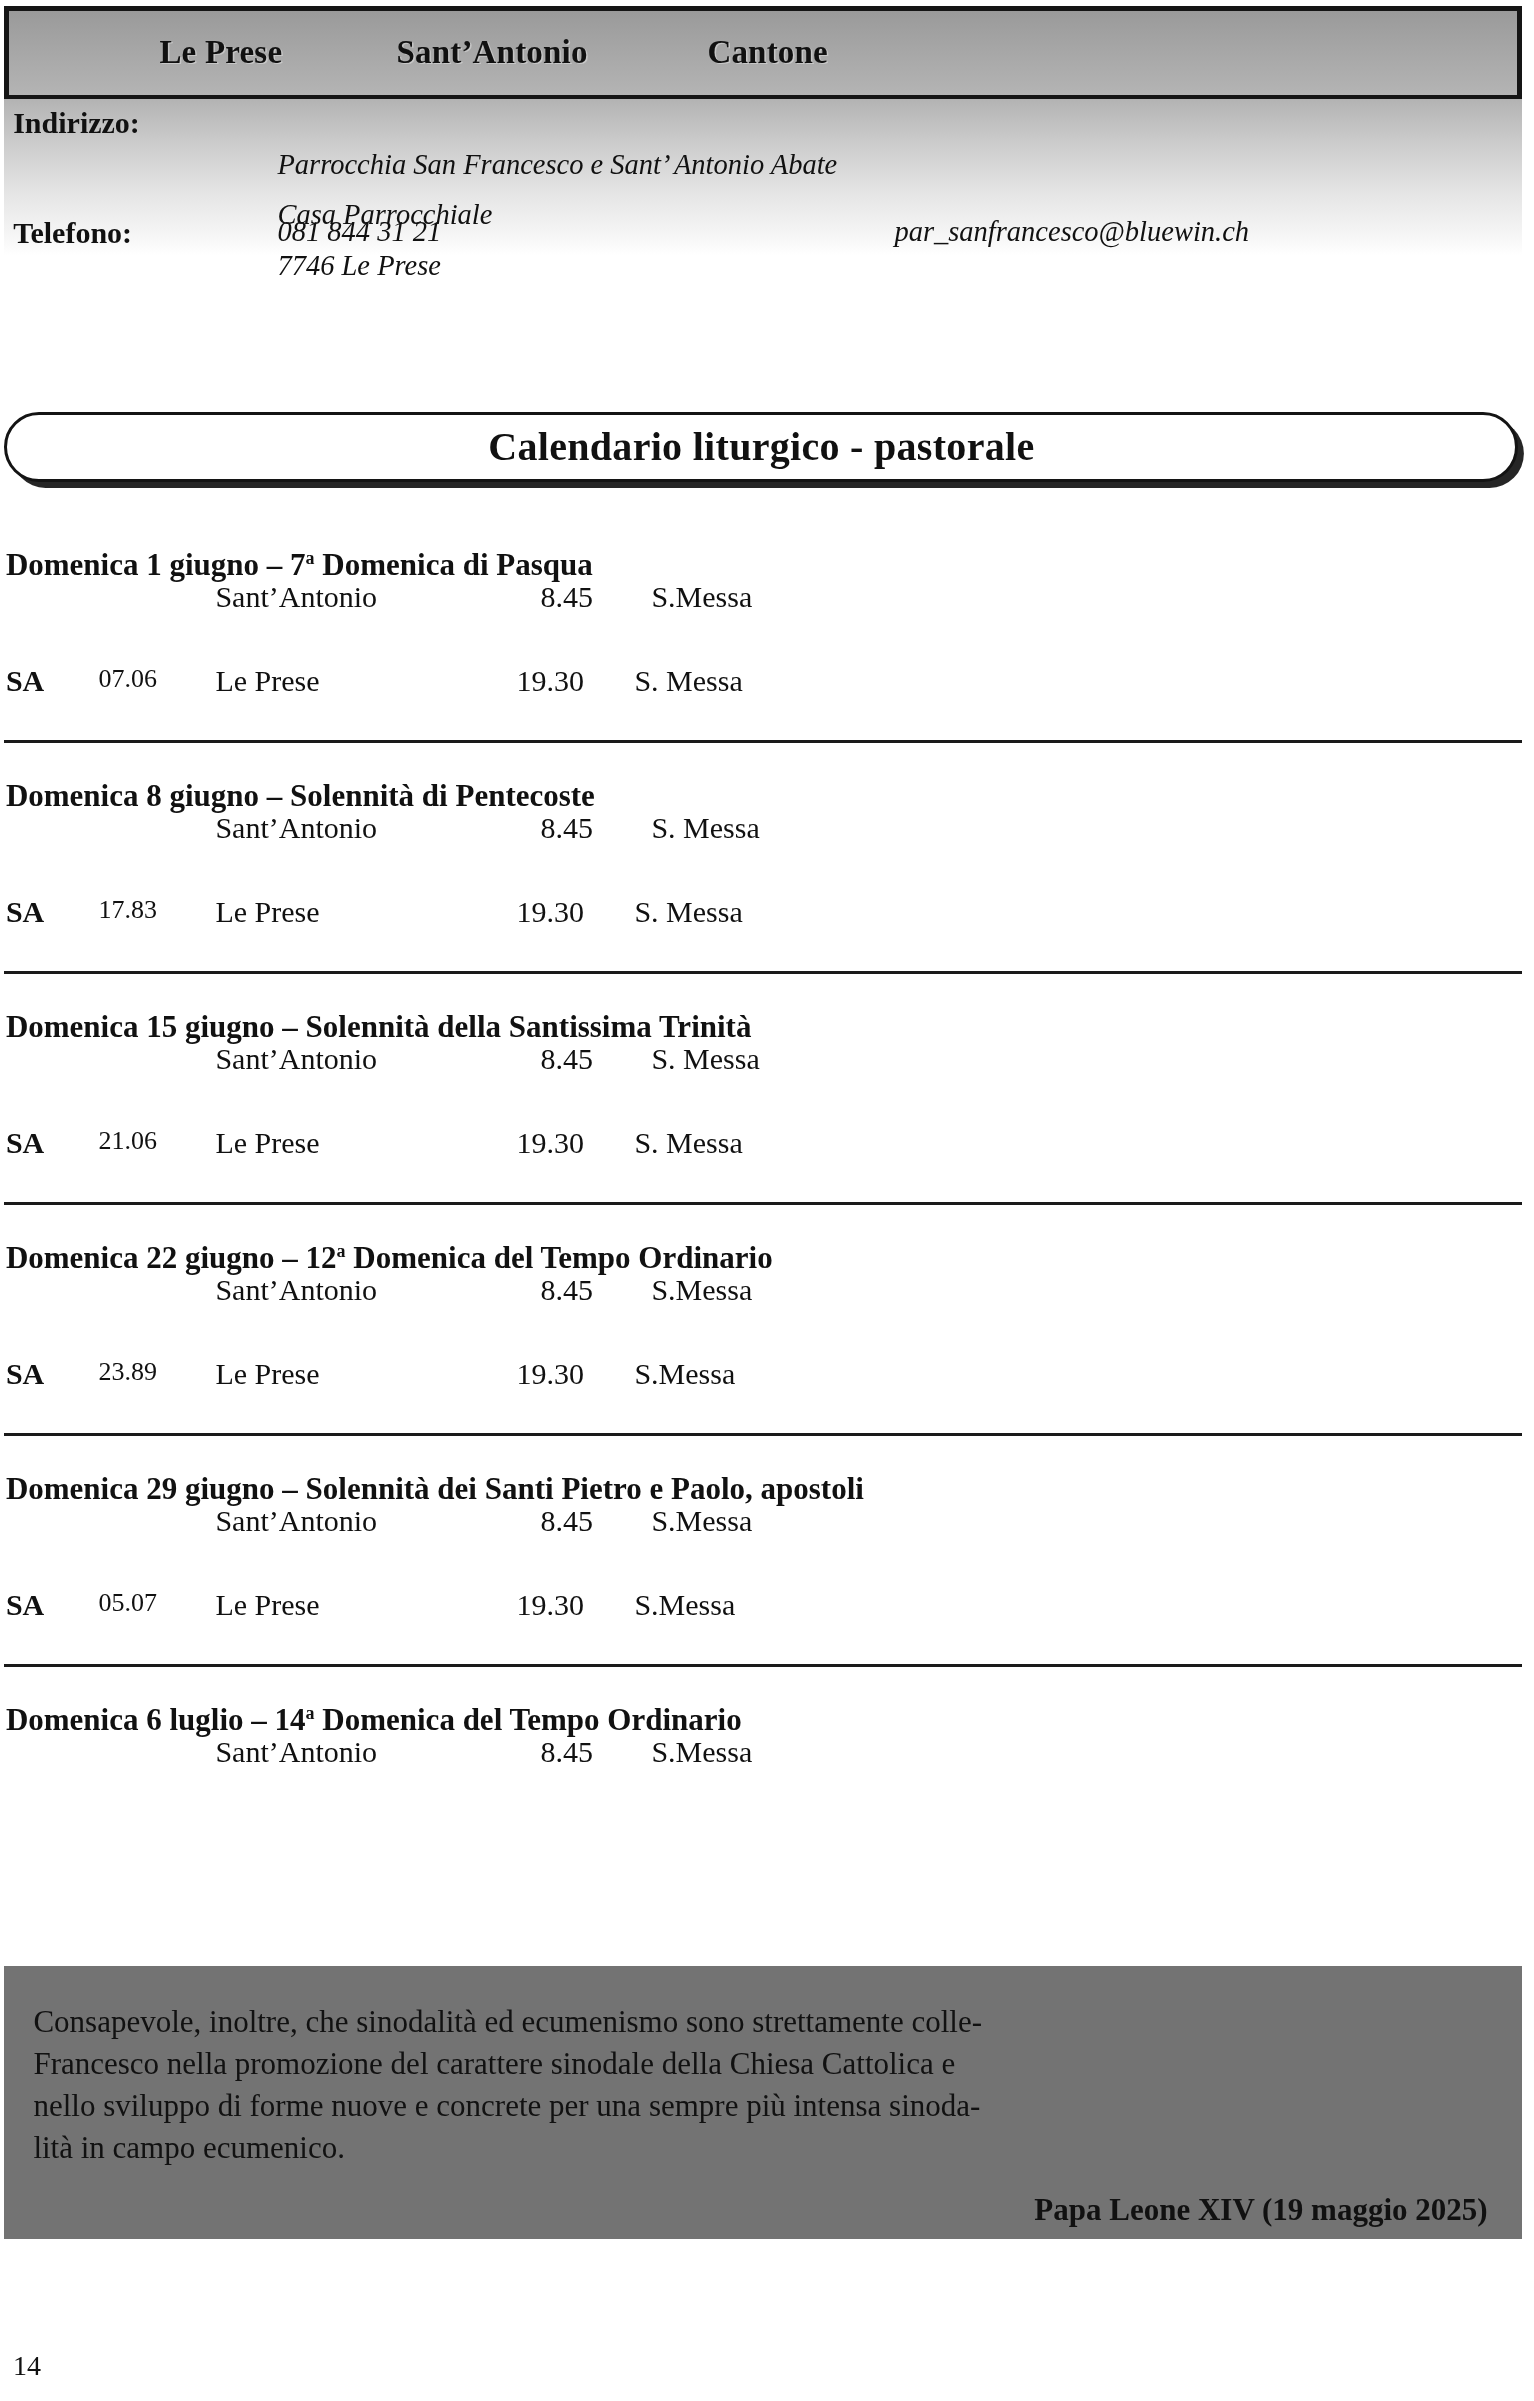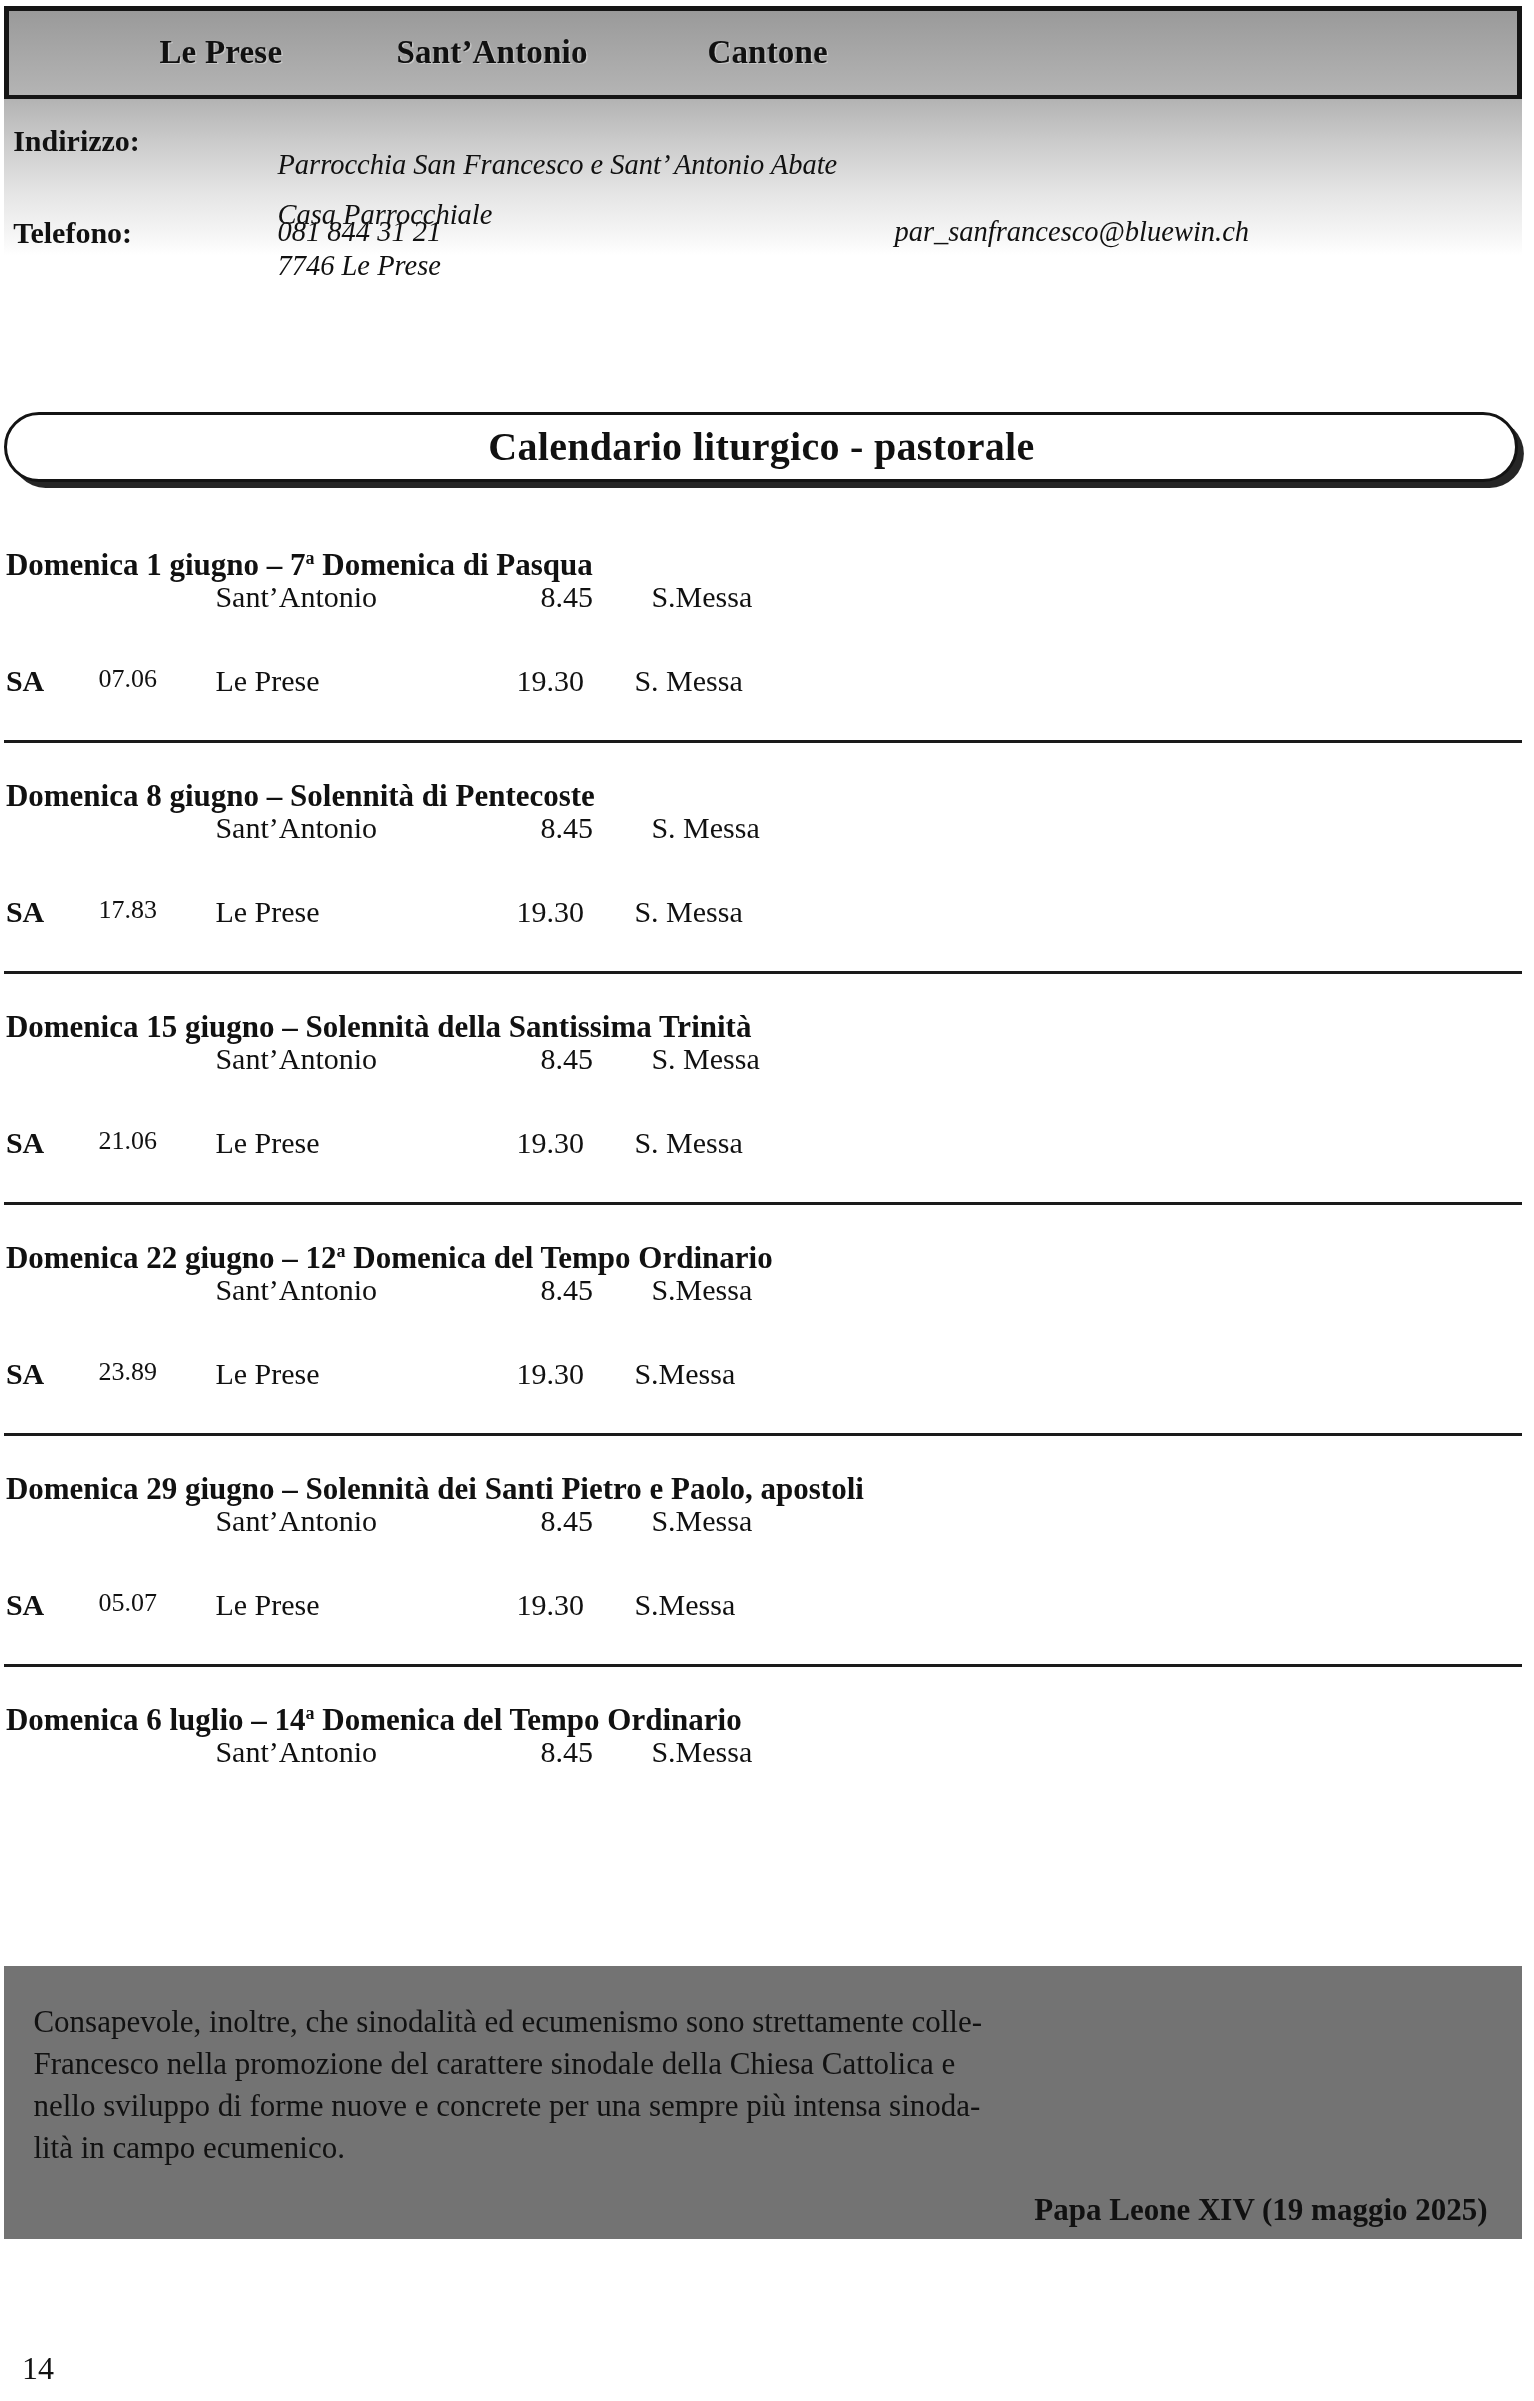--- a/index.html
+++ b/index.html
@@ -55,21 +55,21 @@
     height: 156px;
     background: linear-gradient(to bottom, #b3b3b3 0%, #cfcfcf 32%, #e6e6e6 62%, #f6f6f6 88%, #ffffff 100%);
   }
   .addr-label {
     position: absolute;
     left: 8.8px;
     font-weight: bold;
     font-size: 30px;
     white-space: nowrap;
   }
-  .addr-label.indirizzo { top: 7.3px; margin-top: 18px; }
+  .addr-label.indirizzo { top: 7.3px; }
   .addr-label.telefono  { top: 117px; }
 
   .addr-line {
     position: absolute;
     left: 273px;
     font-style: italic;
     font-size: 28.5px;
     white-space: nowrap;
   }
   .addr-line.a0 { top: 50px; }
@@ -183,23 +183,23 @@
     text-align: right;
     font-weight: bold;
     font-size: 31px;
     white-space: nowrap;
     padding-right: 5.8px;
   }
 
   
   .page-number {
     position: absolute;
-    left: 22px;
+    left: 13px;
     top: 2350px;
-    font-size: 32px;
+    font-size: 28px;
   }
 </style>
 </head>
 <body>
 
 <div class="header-band">
   <div class="header-band-inner">
     <span class="header-loc l0">Le Prese</span>
     <span class="header-loc l1">Sant’Antonio</span>
     <span class="header-loc l2">Cantone</span>

